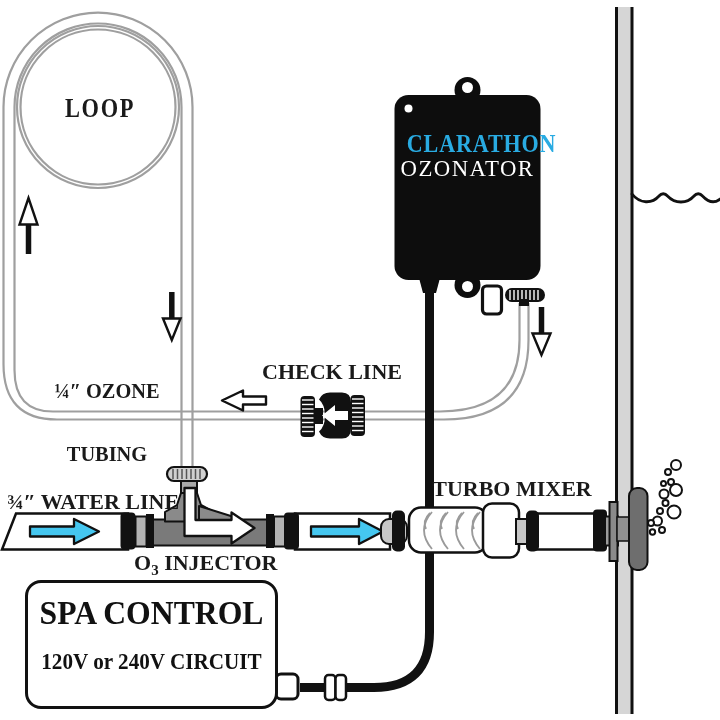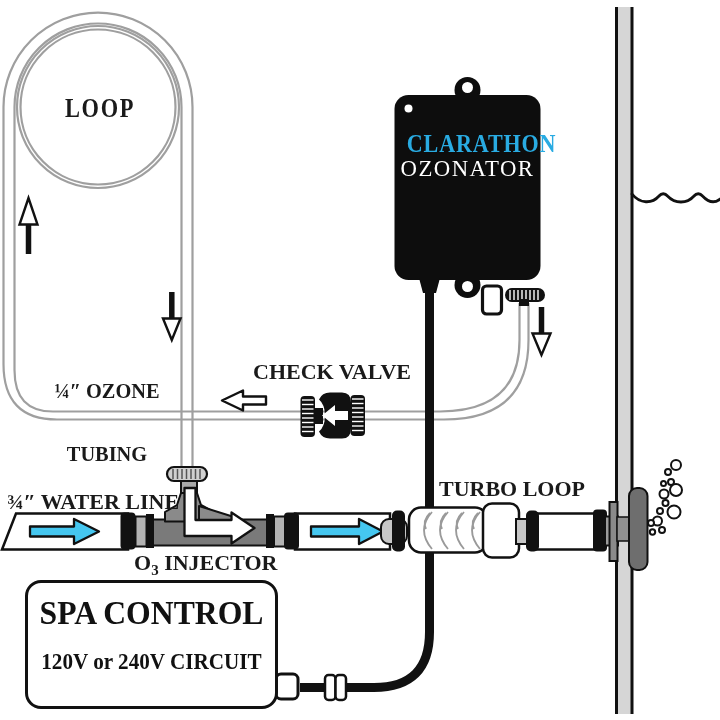--- a/index.html
+++ b/index.html
@@ -201,25 +201,25 @@
   </g>
 </svg>
 
   <div class="lbl loop-lbl">LOOP</div>
 
   <div class="lbl ozt-lbl">
     <div>¼″ OZONE</div>
     <div>TUBING</div>
   </div>
 
-  <div class="lbl cv-lbl">CHECK VALVE</div>
+  <div class="lbl cv-lbl">CHECK LINE</div>
 
   <div class="lbl wl-lbl">¾″ WATER LINE</div>
 
-  <div class="lbl tm-lbl">TURBO LOOP</div>
+  <div class="lbl tm-lbl">TURBO MIXER</div>
 
   <div class="lbl oi-lbl"><span>O</span><sub>3</sub><span> INJECTOR</span></div>
 
   <div class="lbl brand-lbl">CLARATHON</div>
   <div class="lbl device-lbl">OZONATOR</div>
 
   <div class="spa-box">
     <div class="spa-title">SPA CONTROL</div>
     <div class="spa-sub">120V or 240V CIRCUIT</div>
   </div>

